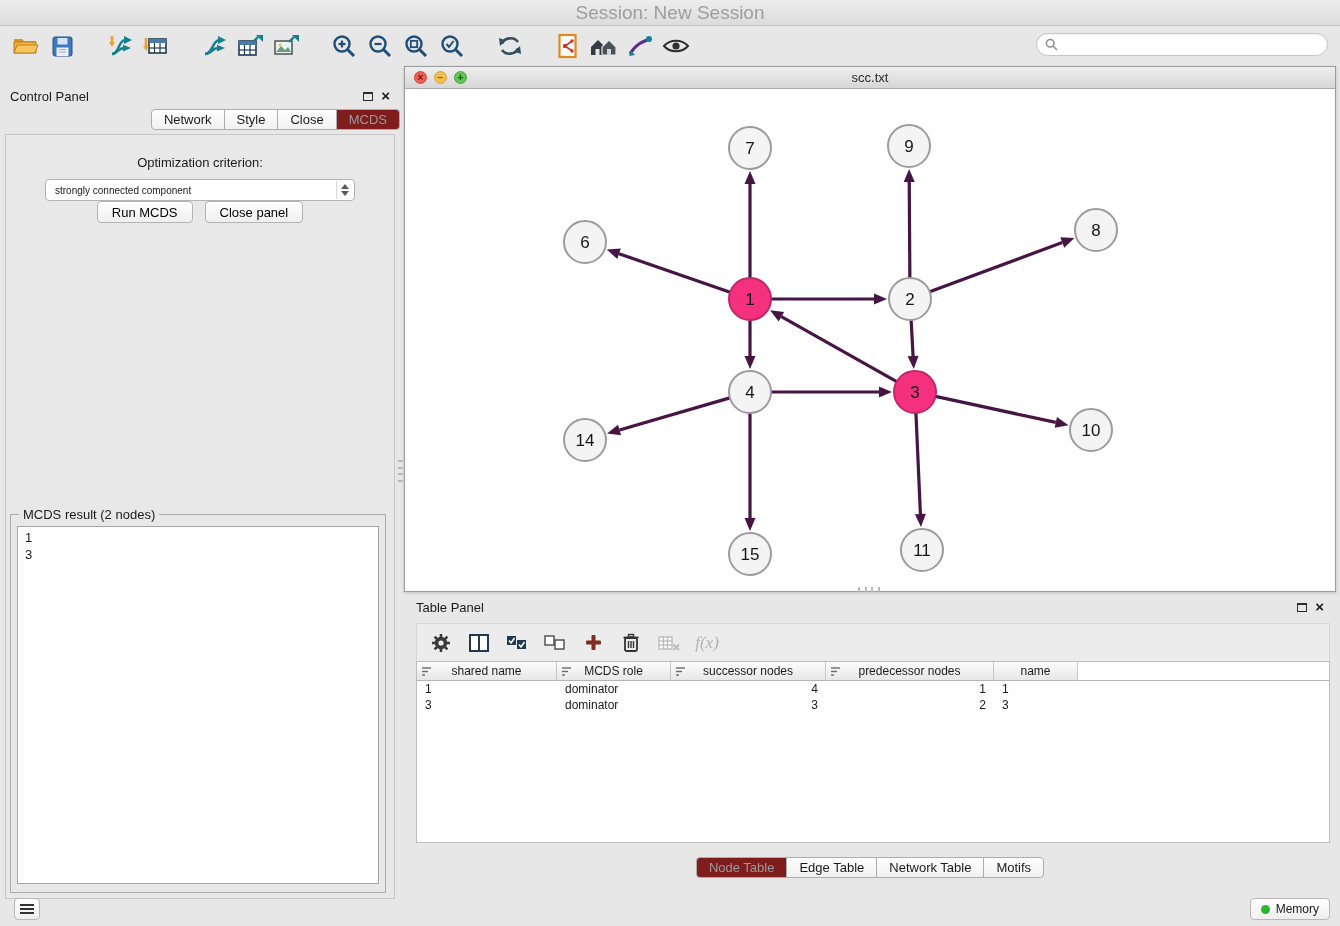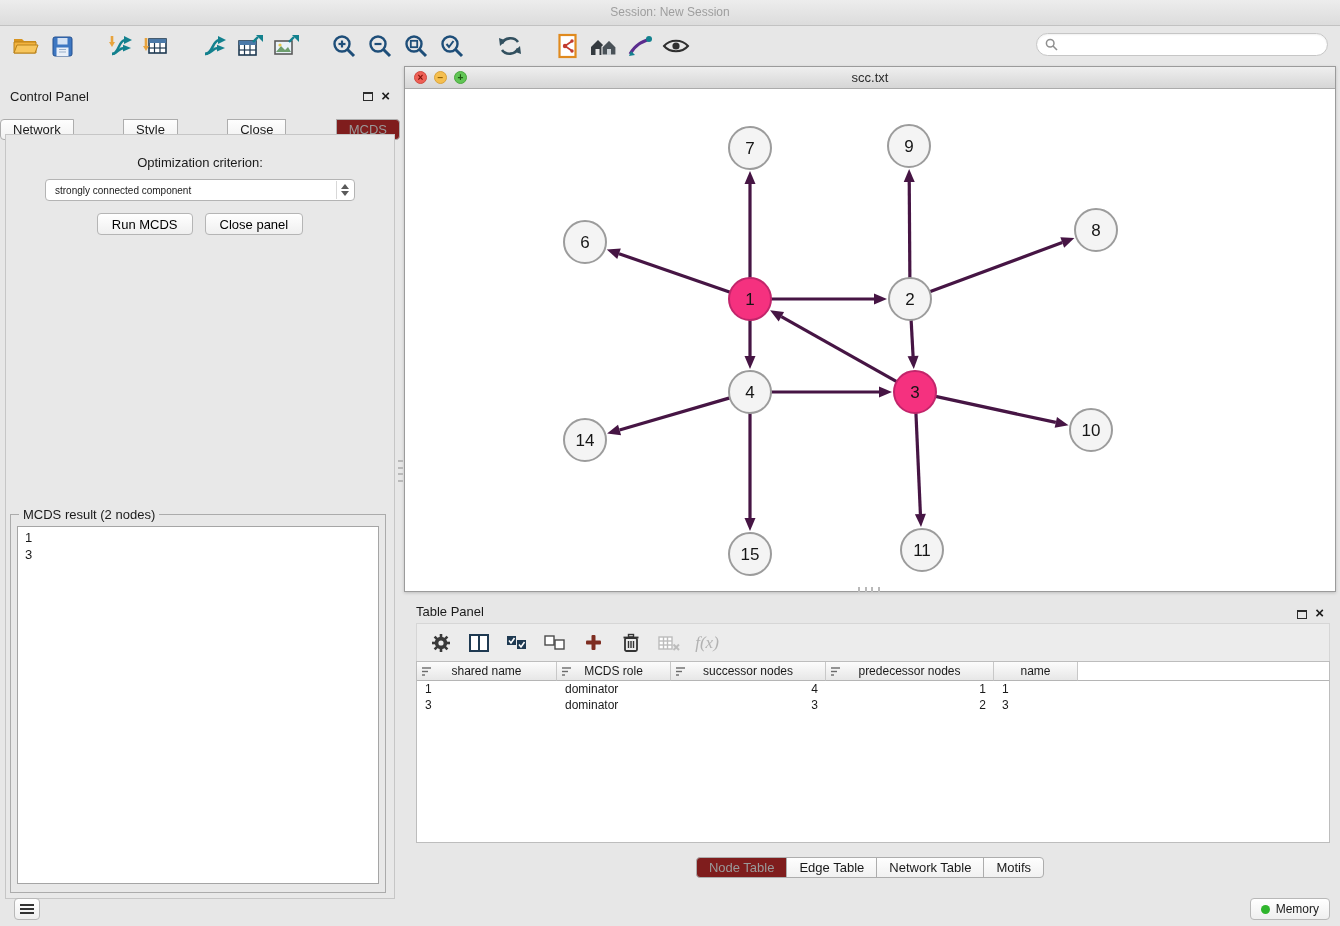--- a/index.html
+++ b/index.html
@@ -1,46 +1,46 @@
 <!DOCTYPE html>
 <html><head>
 <meta charset="utf-8">
 <style>
   *{box-sizing:border-box;margin:0;padding:0}
   html,body{width:1340px;height:926px}
   body{position:relative;background:#E7E7E7;font-family:"Liberation Sans",sans-serif;font-size:13px;color:#1A1A1A;overflow:hidden}
 
   
-  .titlebar{position:absolute;top:0;left:0;width:100%;height:26px;background:linear-gradient(#EDEDED,#DCDCDC);border-bottom:1px solid #C2C2C2;text-align:center;line-height:25px;color:#9E9E9E;font-size:12px}
+  .titlebar{position:absolute;top:0;left:0;width:100%;height:26px;background:linear-gradient(#EDEDED,#DCDCDC);border-bottom:1px solid #C2C2C2;text-align:center;line-height:25px;color:#9E9E9E;font-size:19px}
 
   
   .toolbar{position:absolute;top:26px;left:0;width:100%;height:40px;display:flex;align-items:center;padding-left:8px}
   .tbtn{width:36px;height:32px;display:flex;align-items:center;justify-content:center;border-radius:4px;cursor:default}
   .tb-gap{width:22px;height:1px}
   .search-wrap{position:absolute;right:12px;top:33px;width:292px;height:23px;border:1px solid #C6C6C6;border-radius:12px;background:#FFF;display:flex;align-items:center;padding:0 8px;box-shadow:inset 0 1px 2px rgba(0,0,0,.06)}
   .search-wrap input{border:none;outline:none;flex:1;font-size:13px;background:transparent;font-family:"Liberation Sans",sans-serif}
 
   
   .control-panel{position:absolute;left:0;top:83px;width:400px;height:826px}
   .cp-header{height:26px;display:flex;align-items:center;padding:0 10px;gap:8px}
   .cp-title{flex:1;font-size:13px;color:#1A1A1A}
   .win-float{width:10px;height:9px;border:1px solid #2B2B2B;border-top-width:2px;display:inline-block}
   .win-close{font-size:15px;font-weight:bold;color:#1C1C1C;line-height:12px}
-  .cp-tabs{display:flex;justify-content:space-between;margin-top:10px}
+  .cp-tabs{display:flex;justify-content:flex-end;margin-top:0}
   .seg-tab{padding:2px 12px;height:21px;line-height:16px;background:linear-gradient(#FEFEFE,#F1F1F1);border:1px solid #ADADAD;font-size:13px;margin-left:-1px}
   .seg-tab:first-child{border-radius:4px 0 0 4px;margin-left:0}
   .seg-tab:last-child{border-radius:0 4px 4px 0}
   .seg-tab.active{background:#7f1d1d;color:#9A9A9A}
   .cp-body{position:absolute;left:5px;right:5px;top:51px;bottom:10px;border:1px solid #C6C6C6;background:#E8E8E8}
   .opt-label{margin-top:20px;text-align:center;font-size:13px}
   .mac-select{width:310px;height:22px;margin:9px auto 0;background:#FFF;border:1px solid #B4B4B4;border-radius:4px;display:flex;align-items:center;position:relative;padding-left:9px;font-size:10px}
   .stepper{position:absolute;right:1px;top:1px;bottom:1px;width:17px;border-left:1px solid #D8D8D8;display:flex;flex-direction:column;align-items:center;justify-content:center;gap:2px}
   .tri-up{width:0;height:0;border-left:4px solid transparent;border-right:4px solid transparent;border-bottom:5px solid #5A5A5A}
   .tri-down{width:0;height:0;border-left:4px solid transparent;border-right:4px solid transparent;border-top:5px solid #5A5A5A}
-  .cp-buttons{display:flex;justify-content:center;gap:12px;margin-top:12px}
+  .cp-buttons{display:flex;justify-content:center;gap:12px;}
   .mac-btn{background:linear-gradient(#FFFFFF,#EFEFEF);border:1px solid #B5B5B5;border-radius:4px;padding:0 14px;height:22px;font-size:13px;font-family:"Liberation Sans",sans-serif}
   .result-fieldset{position:absolute;left:4px;right:8px;top:372px;bottom:5px;border:1px solid #ABABAB;padding:4px 6px 8px 6px}
   .result-fieldset legend{font-size:13px;padding:0 4px;margin-left:2px}
   .result-area{width:100%;height:100%;background:#FFF;border:1px solid #A5A5A5;padding:2px 7px;font-size:13px;line-height:17px;overflow:hidden}
 
   
   .net-window{position:absolute;left:404px;top:66px;width:932px;height:526px;background:#FFF;border:1px solid #9B9B9B;box-shadow:0 1px 3px rgba(0,0,0,.18)}
   .net-titlebar{height:22px;background:linear-gradient(#EFEFEF,#D6D6D6);border-bottom:1px solid #ABABAB;position:relative;text-align:center;line-height:21px;font-size:13px;color:#2B2B2B}
   .traffic{position:absolute;left:9px;top:4px;display:flex;gap:7px}
   .tl{width:13px;height:13px;border-radius:50%;display:flex;align-items:center;justify-content:center;font-size:10px;font-weight:bold;line-height:10px}
@@ -51,21 +51,21 @@
   #network-svg text{font-family:"Liberation Sans",sans-serif}
 
   
   .v-grip{position:absolute;left:398px;top:460px;width:5px;height:22px;display:flex;flex-direction:column;justify-content:space-between}
   .v-grip i{display:block;height:2px;background:#B9B9B9}
   .h-grip{position:absolute;left:858px;top:587px;width:22px;height:5px;display:flex;justify-content:space-between}
   .h-grip i{display:block;width:2px;background:#B9B9B9}
 
   
   .table-panel{position:absolute;left:404px;top:595px;width:932px;height:295px}
-  .tp-header{height:24px;display:flex;align-items:flex-end;padding:0 12px;gap:8px}
+  .tp-header{height:24px;display:flex;align-items:center;padding:0 12px;gap:8px}
   .tp-title{flex:1}
   .tp-toolbar{position:absolute;left:12px;right:6px;top:28px;height:38px;display:flex;align-items:center;gap:6px;background:#ECECEC;border:1px solid #D6D6D6;border-bottom:none;padding-left:8px}
   .tp-btn{width:32px;height:30px;display:flex;align-items:center;justify-content:center}
   .fx{font-family:"Liberation Serif",serif;font-style:italic;font-size:17px;color:#B2B2B2}
   .tp-table{position:absolute;left:12px;right:6px;top:66px;height:182px;background:#FFF;border:1px solid #BDBDBD;overflow:hidden}
   .t-header{display:flex;height:19px}
   .t-hcell{position:relative;height:19px;line-height:18px;font-size:12px;text-align:center;background:linear-gradient(#FCFCFC,#E7E7E7);border-right:1px solid #C8C8C8;border-bottom:1px solid #B5B5B5;overflow:hidden}
   .t-hcell .sort-ic{position:absolute;left:4px;top:4px}
   .t-hfill{flex:1;border-bottom:1px solid #B5B5B5;background:#FFF}
   .t-row{display:flex;height:16px}

